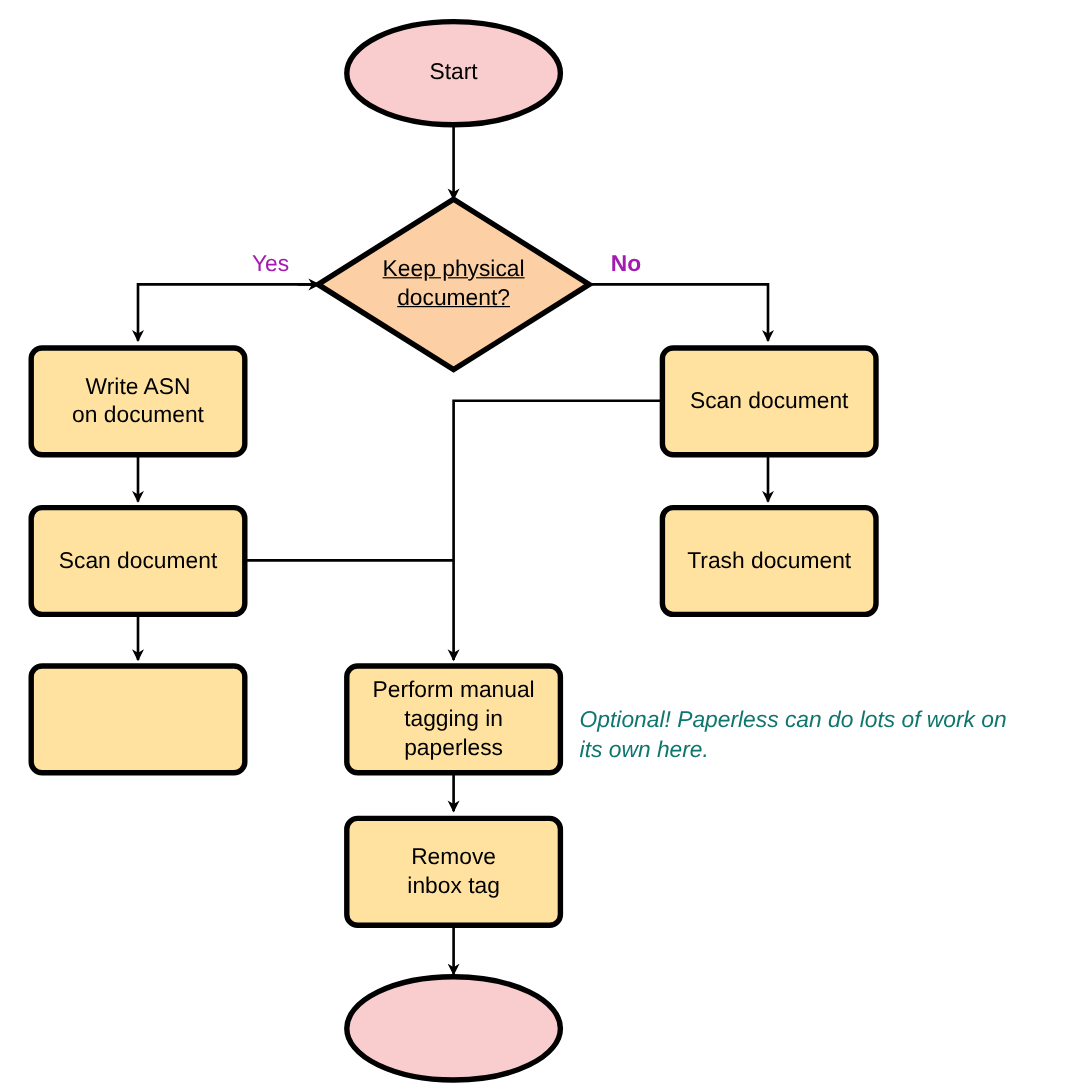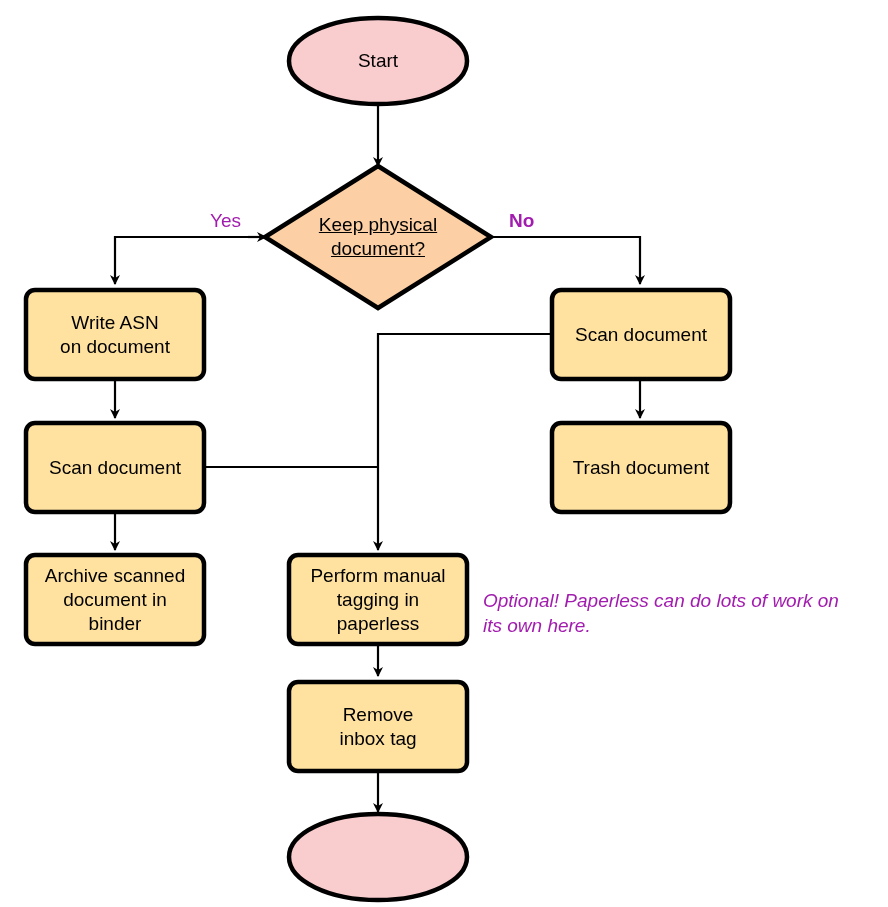--- a/index.html
+++ b/index.html
@@ -40,21 +40,21 @@
   }
   .edge-label {
     position: absolute;
     color: #a21caf;
     font-size: 19px;
     line-height: 22px;
     white-space: nowrap;
   }
   .note-text {
     position: absolute;
-    color: #a21caf;
+    color: #0f766e;
     font-size: 19px;
     line-height: 25px;
     font-style: italic;
     white-space: pre-line;
   }
 </style>
 </head>
 <body>
 
 <div id="canvas">
@@ -118,23 +118,20 @@
   <div class="node-label" style="left:289px; top:18px; width:178px; height:86px;">Start</div>
 
   <div class="node-label" style="left:289px; top:194px; width:178px; height:86px;text-decoration:underline;">Keep physical
 document?</div>
 
   <div class="node-label" style="left:26px; top:290px; width:178px; height:89px;">Write ASN
 on document</div>
 
   <div class="node-label" style="left:26px; top:423px; width:178px; height:89px;">Scan document</div>
 
-  <div class="node-label" style="left:26px; top:555px; width:178px; height:89px;">Archive scanned
-document in
-binder</div>
 
   <div class="node-label" style="left:552px; top:290px; width:178px; height:89px;">Scan document</div>
 
   <div class="node-label" style="left:552px; top:423px; width:178px; height:89px;">Trash document</div>
 
   <div class="node-label" style="left:289px; top:555px; width:178px; height:89px;">Perform manual
 tagging in
 paperless</div>
 
   <div class="node-label" style="left:289px; top:682px; width:178px; height:89px;">Remove

